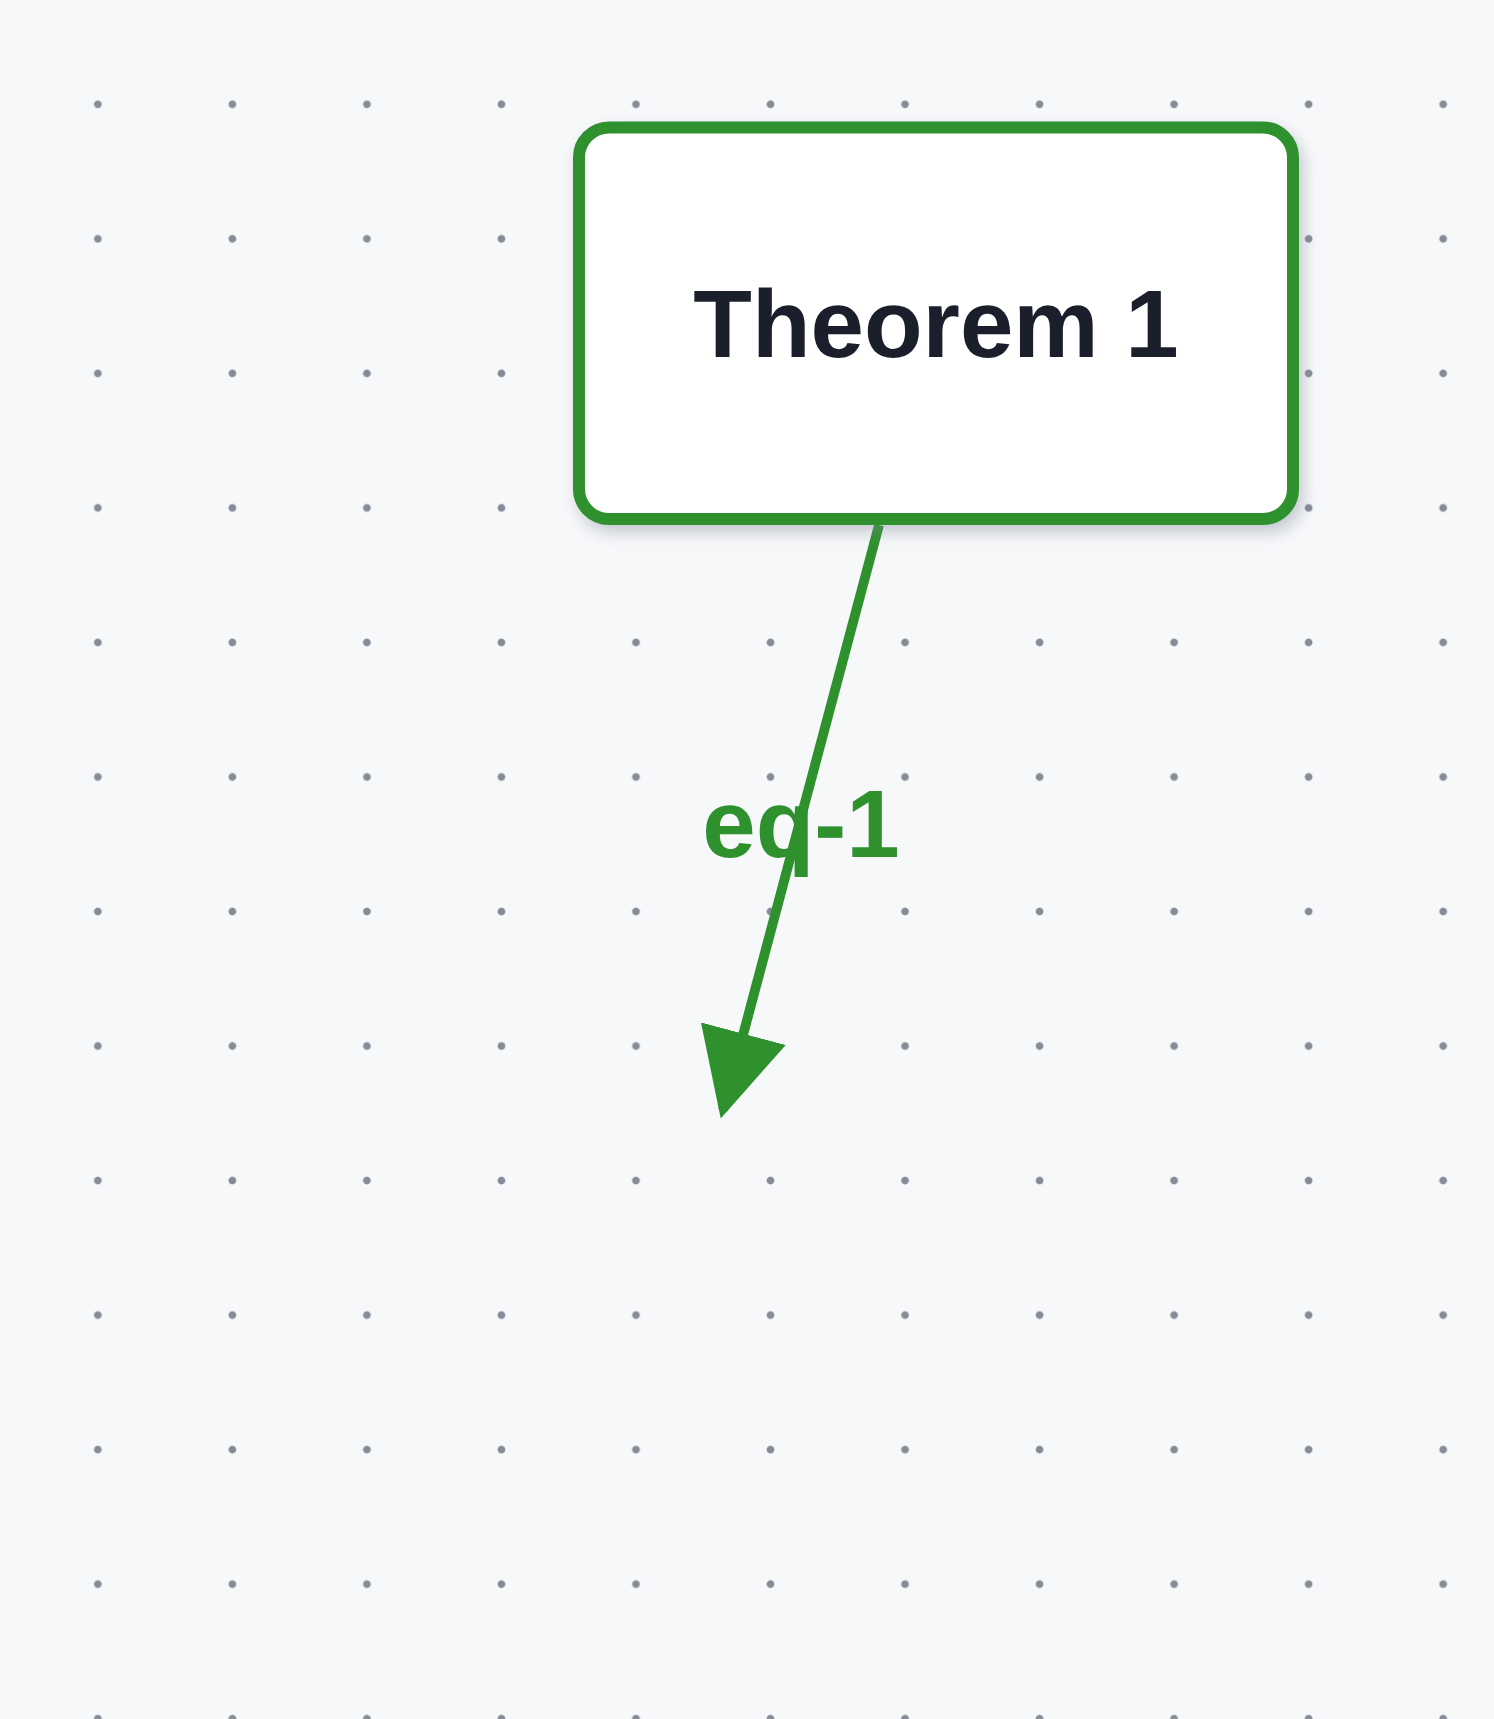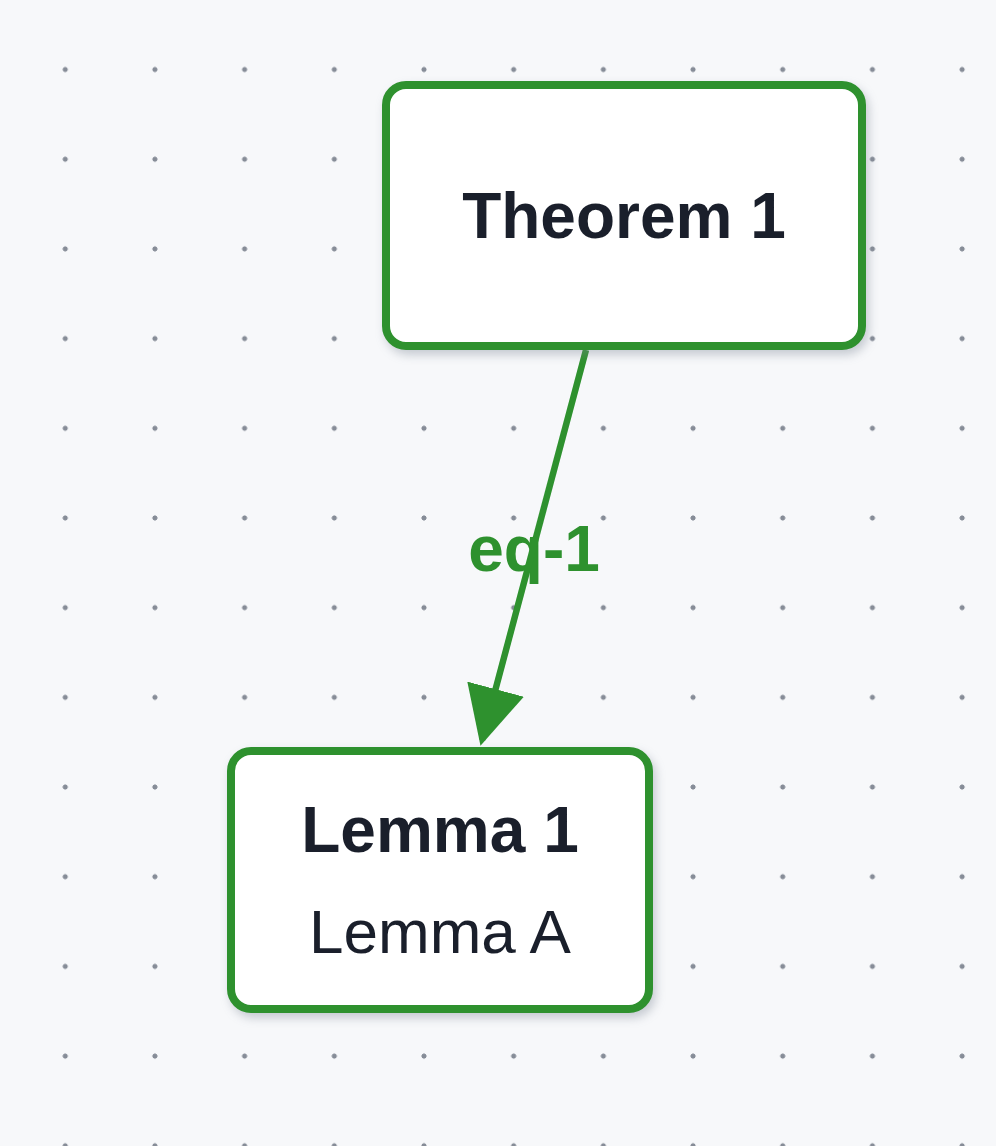--- a/index.html
+++ b/index.html
@@ -77,18 +77,14 @@
         <path d="M 0 0 L 10 5 L 0 10 z" fill="#2e912e"></path>
       </marker>
     </defs>
     <line class="edge-line" x1="586" y1="350" x2="482" y2="740" stroke="#2e912e" stroke-width="6.5" marker-end="url(#arrowhead-green)"></line>
   </svg>
 
   <div class="node node-theorem">
     <div class="node-title">Theorem 1</div>
   </div>
 
-  <div class="node node-lemma">
-    <div class="node-title">Lemma 1</div>
-    <div class="node-subtitle">Lemma A</div>
-  </div>
 
 </div>
 
 </body></html>

